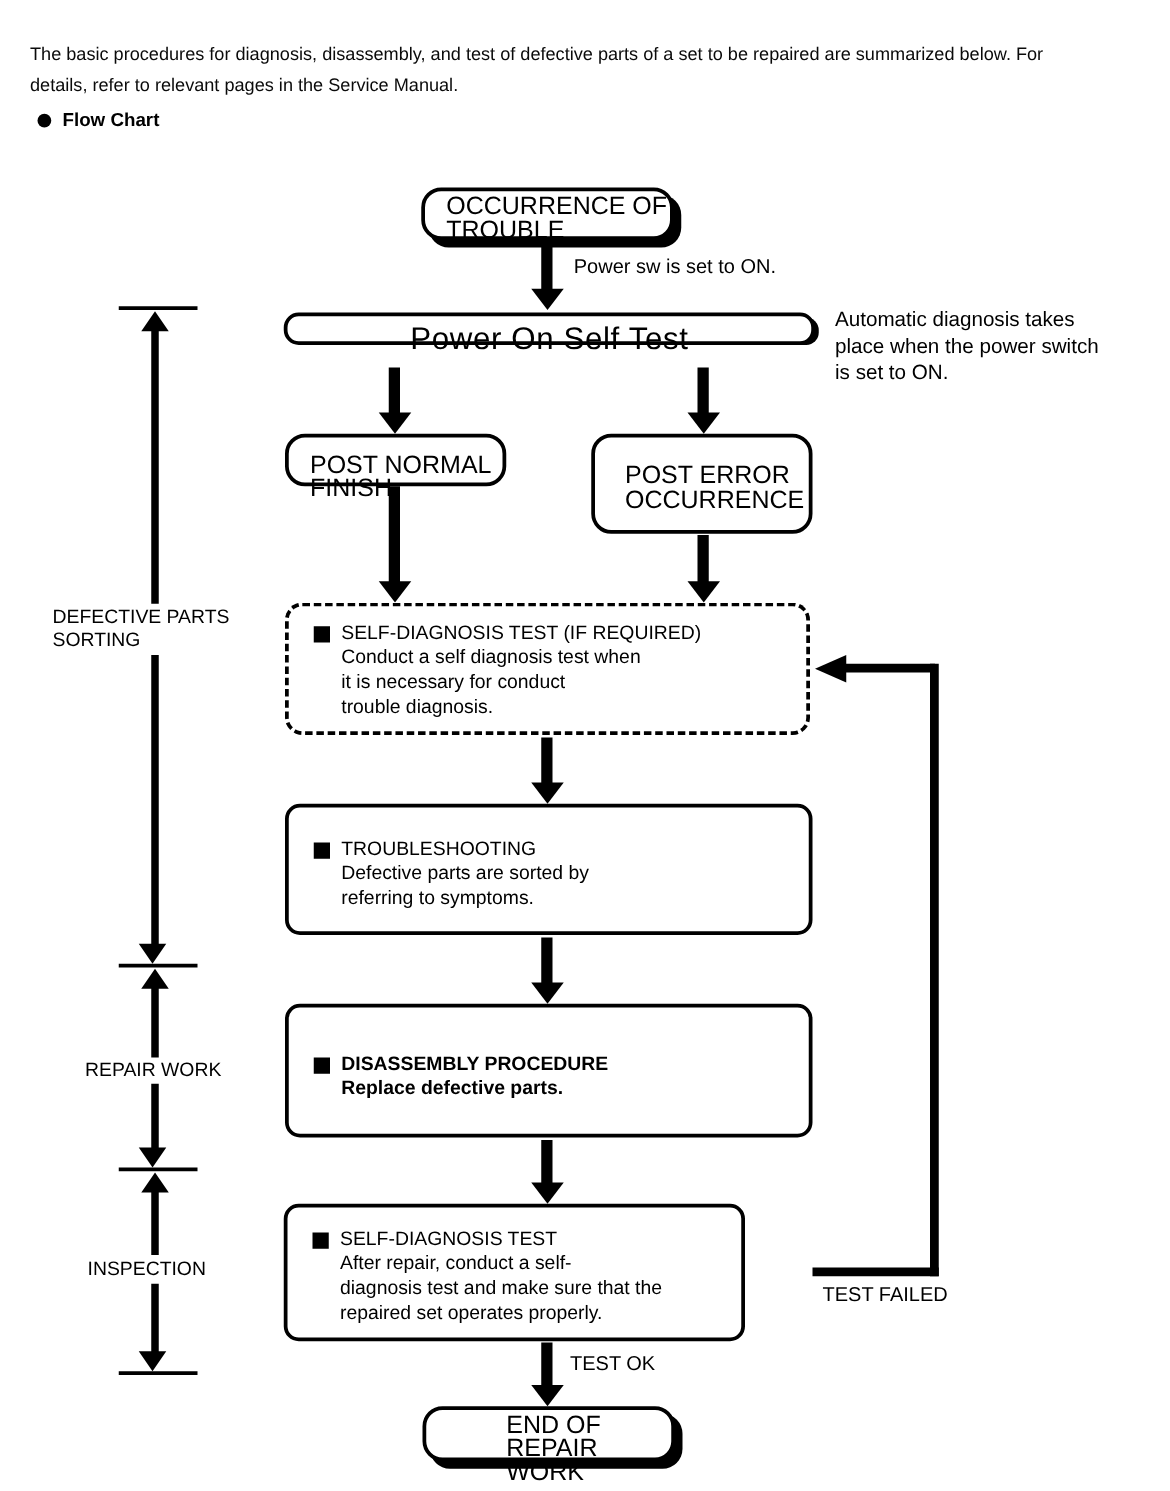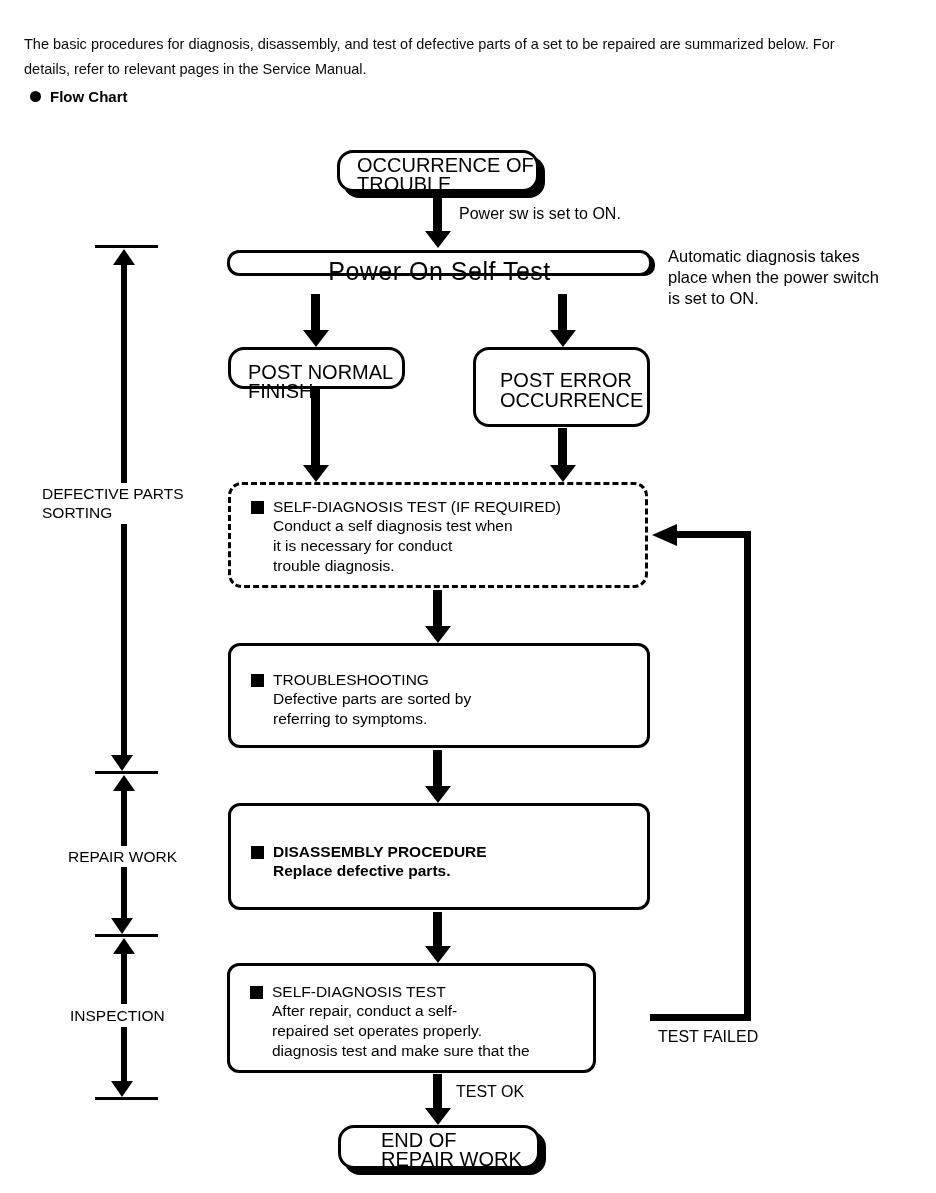--- a/index.html
+++ b/index.html
@@ -141,35 +141,35 @@
 
   <div class="stem" style="left:433px;top:912px;width:9px;height:35px;"></div>
   <div class="ah-down" style="left:425px;top:946px;"></div>
 
   <div class="bx" style="left:227px;top:963px;width:369px;height:110px;">
     <div class="btitle" style="margin-top:17px;">
       <span class="sq"></span>
       <span>SELF-DIAGNOSIS TEST</span>
     </div>
     <div class="bline">After repair, conduct a self-</div>
+    <div class="bline">diagnosis test and make sure that the</div>
     <div class="bline">repaired set operates properly.</div>
-    <div class="bline">diagnosis test and make sure that the</div>
   </div>
 
   <div class="ah-left" style="left:652px;top:524px;"></div>
   <div class="fline" style="left:676px;top:531px;width:72px;height:7px;"></div>
   <div class="fline" style="left:744px;top:531px;width:7px;height:490px;"></div>
   <div class="fline" style="left:650px;top:1014px;width:101px;height:7px;"></div>
   <div class="abs small-label" style="left:658px;top:1028px;">TEST FAILED</div>
 
   <div class="stem" style="left:433px;top:1074px;width:9px;height:35px;"></div>
   <div class="ah-down" style="left:425px;top:1108px;"></div>
   <div class="abs small-label" style="left:456px;top:1083px;">TEST OK</div>
 
-  <div class="bx r16 shadow" style="left:338px;top:1125px;width:202px;height:44px;">
+  <div class="bx r16 shadow" style="left:338px;top:1125px;width:202px;height:44px;padding-left:24px;">
     <div class="caps2" style="padding:3px 0 0 40px;">
       <div>END OF</div>
       <div>REPAIR WORK</div>
     </div>
   </div>
 
   <div class="tick" style="top:245px;"></div>
   <div class="tick" style="top:771px;"></div>
   <div class="tick" style="top:934px;"></div>
   <div class="tick" style="top:1097px;"></div>

